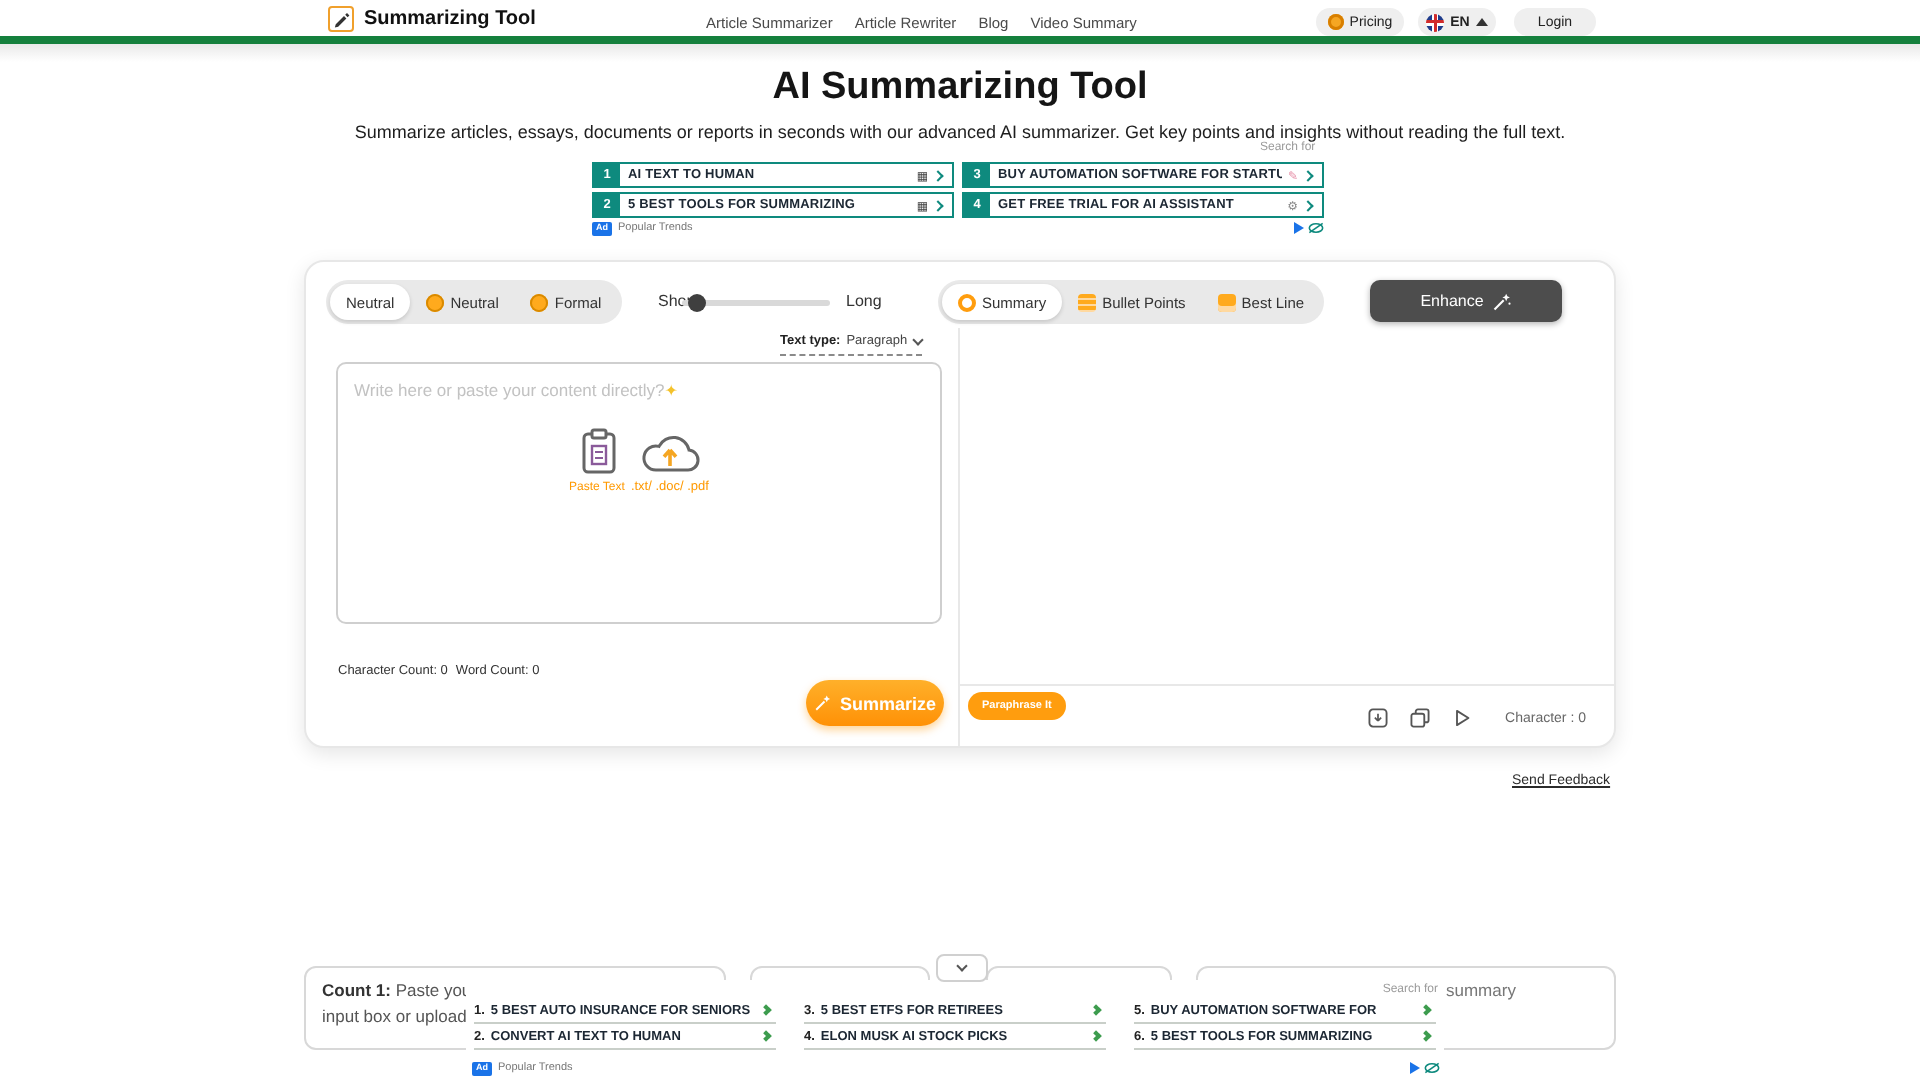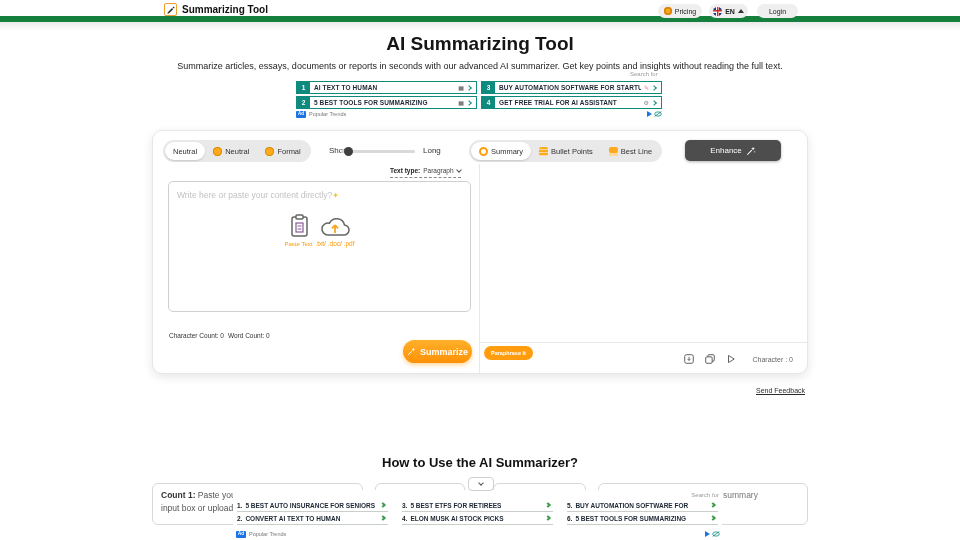--- a/index.html
+++ b/index.html
@@ -1,21 +1,21 @@
 <!DOCTYPE html>
 <html><head>
 <meta charset="utf-8">
 <style>
   * { margin:0; padding:0; box-sizing:border-box; }
   html,body { background:#fff; }
   body { font-family:"Liberation Sans", sans-serif; }
   .stage { position:relative; width:960px; height:540px; overflow:hidden; background:#fff; }
 
   
-  .header { position:absolute; top:0; left:0; right:0; height:22px; background:#fff; border-bottom:6px solid #15803d; z-index:30;padding-left:38px; }
+  .header { position:absolute; top:0; left:0; right:0; height:22px; background:#fff; border-bottom:4px solid #15803d; z-index:30;padding-left:38px; }
   .hdr-shadow { position:absolute; top:22px; left:0; right:0; height:9px; background:linear-gradient(#e9e9e9,rgba(255,255,255,0)); z-index:1; }
   .brand { position:absolute; left:164px; top:3px; display:flex; align-items:center; gap:5px; }
   .logo-box { width:13px; height:13px; border:1.5px solid #f0a02c; border-radius:2px; display:flex; align-items:center; justify-content:center; background:#fff; }
   .brand-name { font-size:10px; font-weight:bold; color:#111; }
   .nav { position:absolute; left:353px; top:0; height:22px; display:flex; align-items:center; gap:11px; }
   .nav a { font-size:7.5px; color:#4a4a4a; text-decoration:none; }
   .pill { position:absolute; top:4px; height:14px; border-radius:8px; background:#efefef; display:flex; align-items:center; justify-content:center; gap:3px; font-size:7px; color:#222; cursor:pointer; }
   .pill.pricing { left:658px; width:44px; }
   .pill.lang { left:709px; width:39px; font-weight:bold; }
   .pill.login { left:757px; width:41px; }
@@ -116,20 +116,26 @@
 
   <div class="header">
     <div class="brand">
       <span class="logo-box">
         <svg width="9" height="9" viewBox="0 0 12 12">
             <path d="M2.5 9.5 L8 4 l1.6 1.6 -5.5 5.5 -2.2 .6z M8.8 3.2 l1.2-1.2 1.6 1.6 -1.2 1.2z" fill="#333"></path>
           </svg>
       </span>
       <span class="brand-name">Summarizing Tool</span>
     </div>
+    <nav class="nav">
+      <a href="#">Article Summarizer</a>
+      <a href="#">Article Rewriter</a>
+      <a href="#">Blog</a>
+      <a href="#">Video Summary</a>
+    </nav>
     <div class="pill pricing">
       <span class="coin"></span>
       <span>Pricing</span>
     </div>
     <div class="pill lang">
       <span class="flag"></span>
       <span>EN</span>
       <span class="caret-up"></span>
     </div>
     <div class="pill login">
@@ -297,21 +303,20 @@
         <svg width="10" height="10" viewBox="0 0 14 14">
             <path d="M3.5 2 L11.5 7 L3.5 12 Z" fill="none" stroke="#555" stroke-width="1.3" stroke-linejoin="round"></path>
           </svg>
       </button>
       <span class="char">Character : 0</span>
     </div>
   </section>
 
   <a href="#" class="feedback">Send Feedback</a>
 
-  <h2 class="h2">How to Use the AI Summarizer?</h2>
 
   <div class="step-card step1">
     <b>Count 1:</b>
     <span>Paste your</span><br>
     <span>input box or upload</span>
   </div>
   <div class="step-card step2"></div>
   <div class="step-card step3"></div>
   <div class="step-card step4">
     <span class="tail">summary</span>

